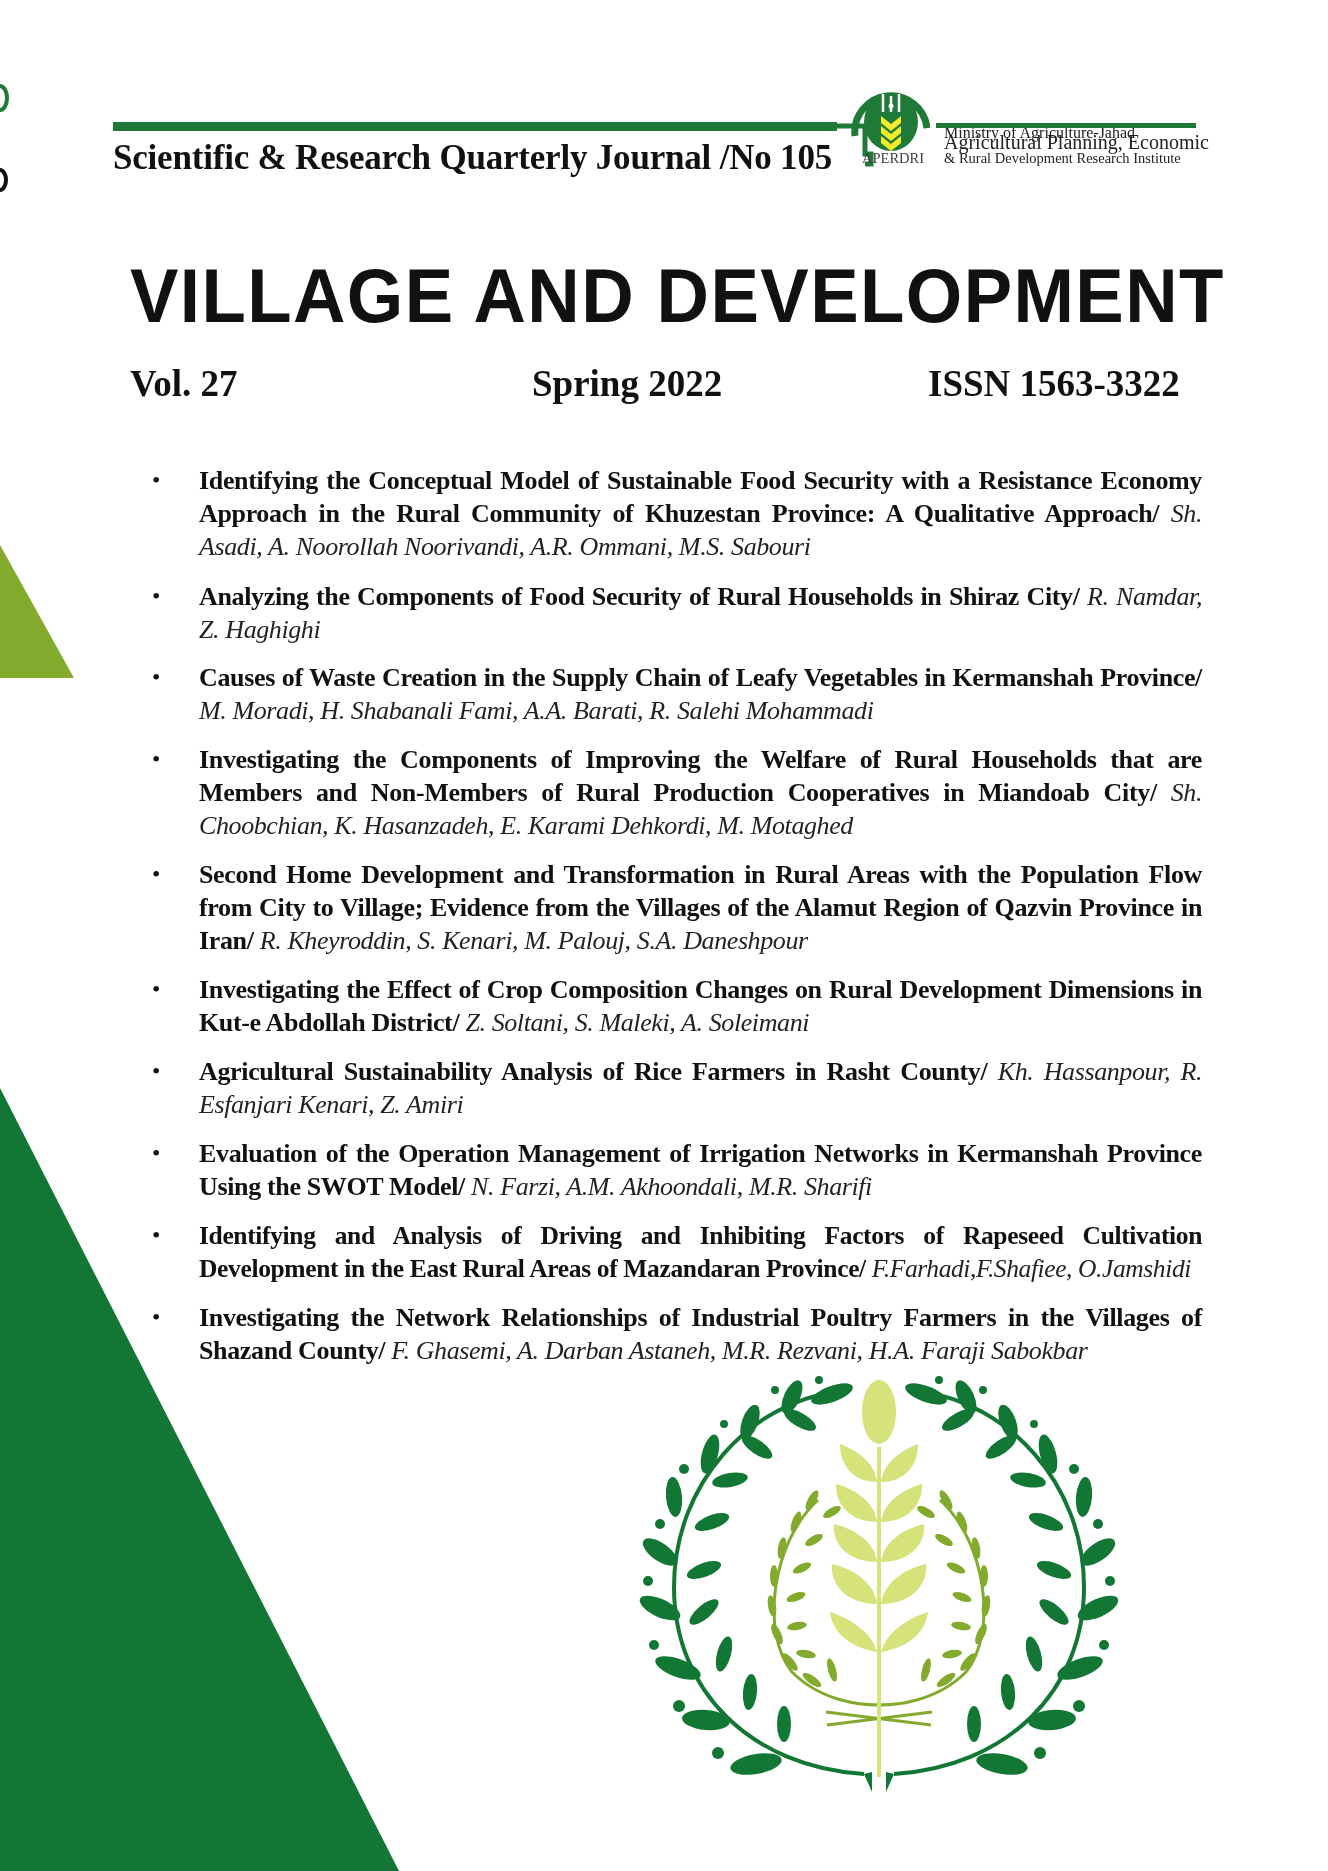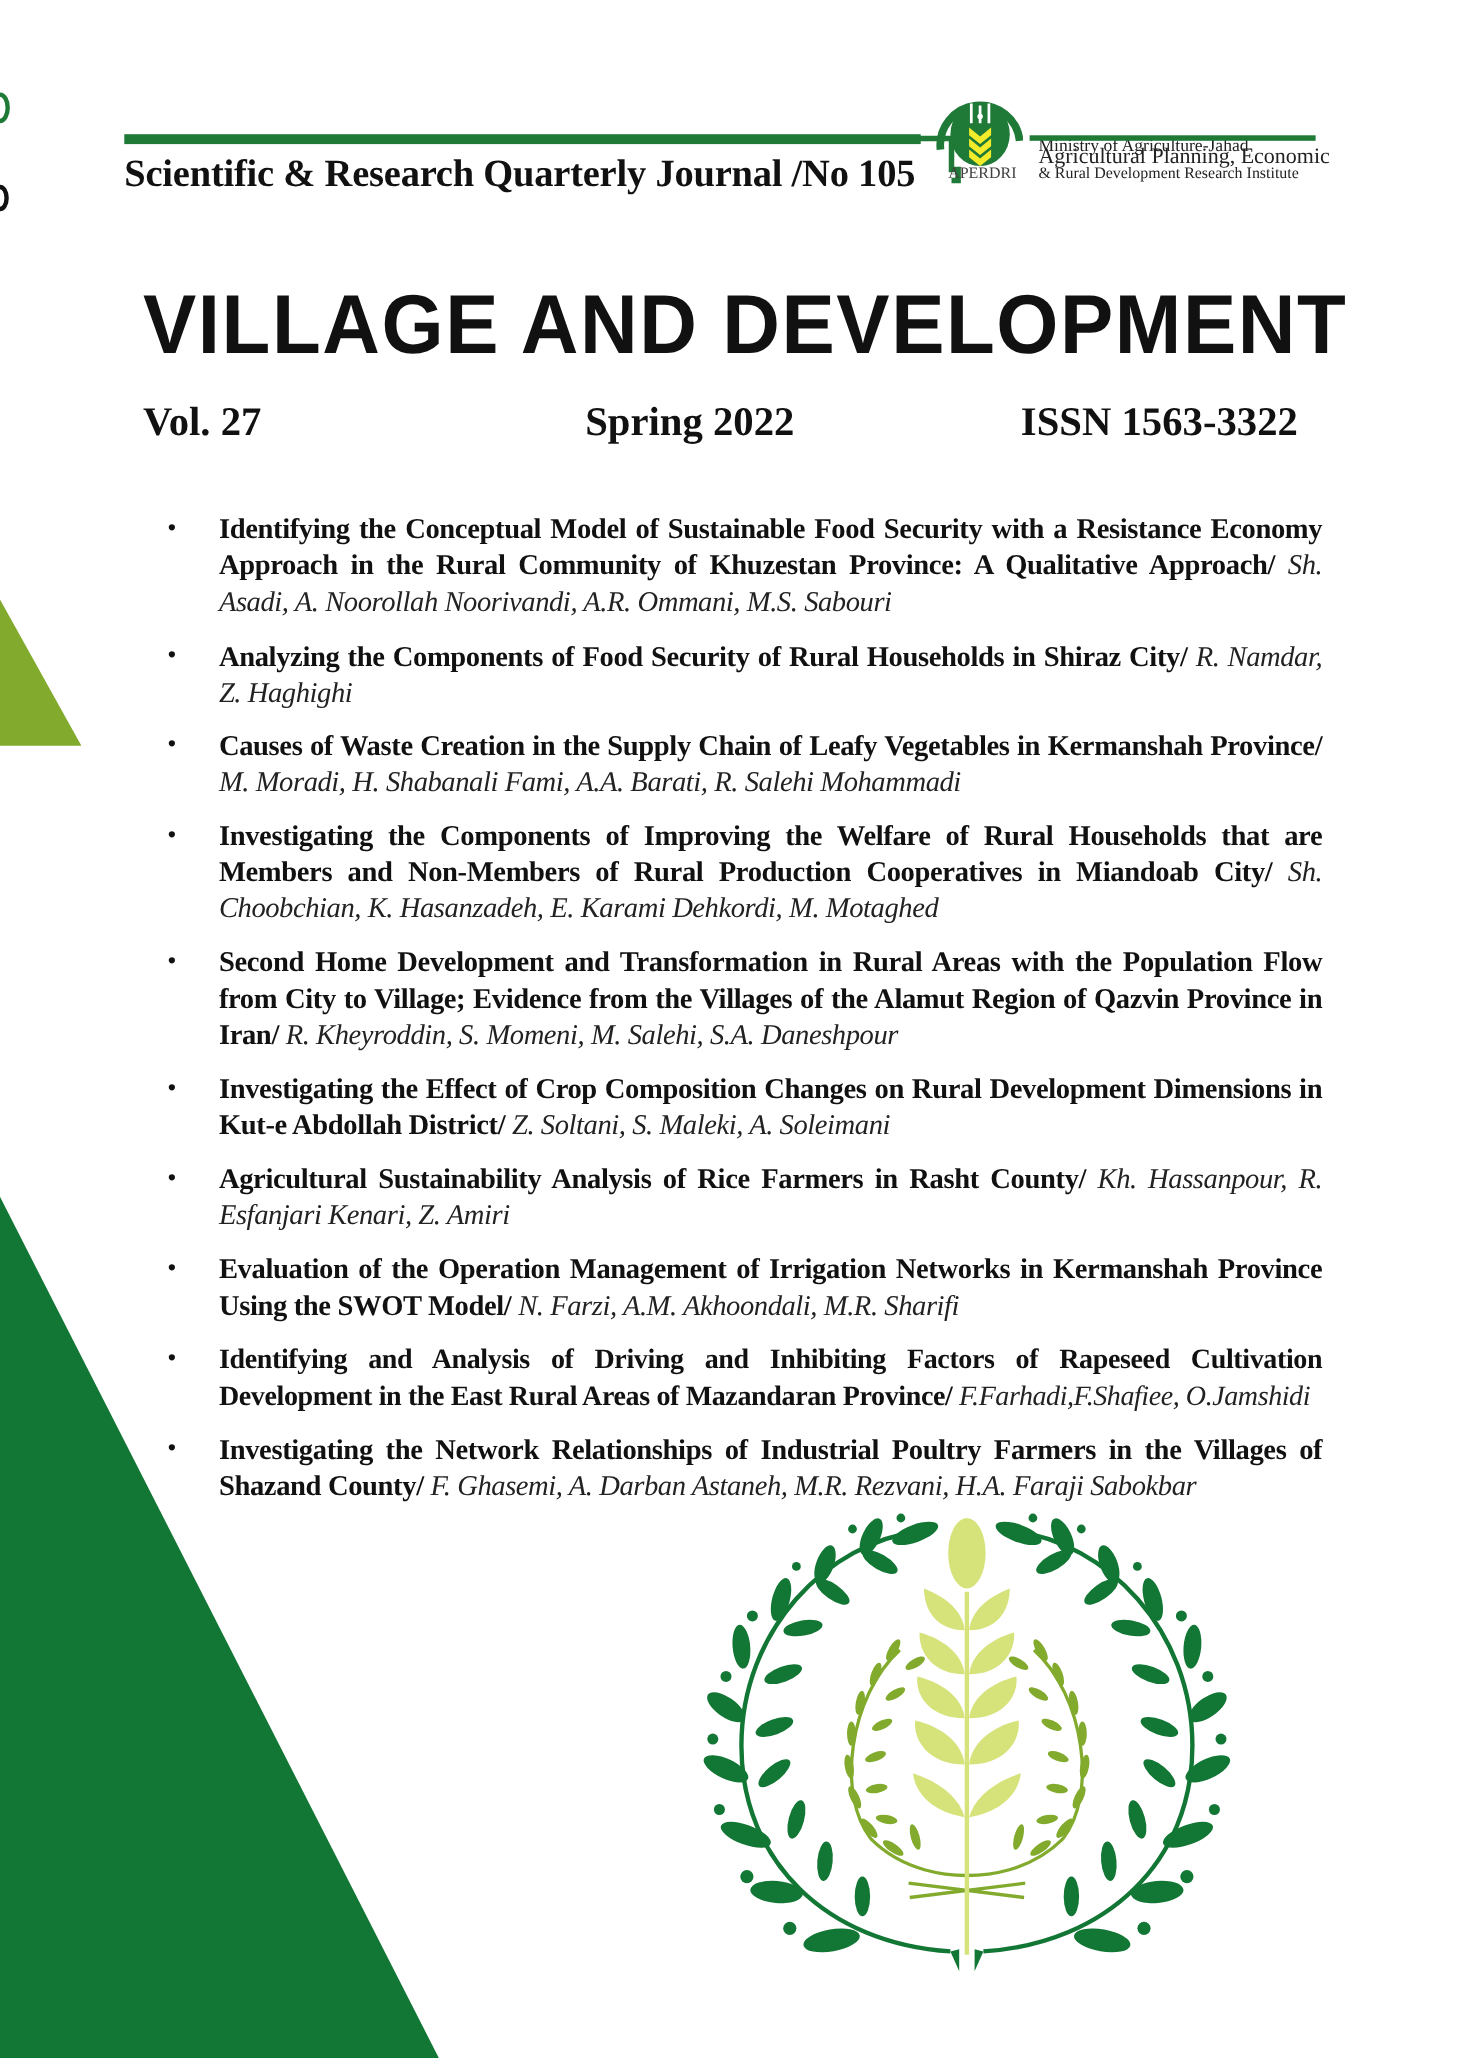--- a/index.html
+++ b/index.html
@@ -78,21 +78,21 @@
   <li class="article" style="margin-bottom:16px;">
     <span class="bullet">•</span>
     <span class="t">Causes of Waste Creation in the Supply Chain of Leafy Vegetables in Kermanshah Province/</span><span class="a"> M. Moradi, H. Shabanali Fami, A.A. Barati, R. Salehi Mohammadi</span>
   </li>
   <li class="article" style="margin-bottom:16px;">
     <span class="bullet">•</span>
     <span class="t">Investigating the Components of Improving the Welfare of Rural Households that are Members and Non-Members of Rural Production Cooperatives in Miandoab City/</span><span class="a"> Sh. Choobchian, K. Hasanzadeh, E. Karami Dehkordi, M. Motaghed</span>
   </li>
   <li class="article" style="margin-bottom:16px;">
     <span class="bullet">•</span>
-    <span class="t">Second Home Development and Transformation in Rural Areas with the Population Flow from City to Village; Evidence from the Villages of the Alamut Region of Qazvin Province in Iran/</span><span class="a"> R. Kheyroddin, S. Momeni, M. Salehi, S.A. Daneshpour</span>
+    <span class="t">Second Home Development and Transformation in Rural Areas with the Population Flow from City to Village; Evidence from the Villages of the Alamut Region of Qazvin Province in Iran/</span><span class="a"> R. Kheyroddin, S. Kenari, M. Palouj, S.A. Daneshpour</span>
   </li>
   <li class="article" style="margin-bottom:16px;">
     <span class="bullet">•</span>
     <span class="t">Investigating the Effect of Crop Composition Changes on Rural Development Dimensions in Kut-e Abdollah District/</span><span class="a"> Z. Soltani, S. Maleki, A. Soleimani</span>
   </li>
   <li class="article" style="margin-bottom:16px;">
     <span class="bullet">•</span>
     <span class="t">Agricultural Sustainability Analysis of Rice Farmers in Rasht County/</span><span class="a"> Kh. Hassanpour, R. Esfanjari Kenari, Z. Amiri</span>
   </li>
   <li class="article" style="margin-bottom:16px;">

